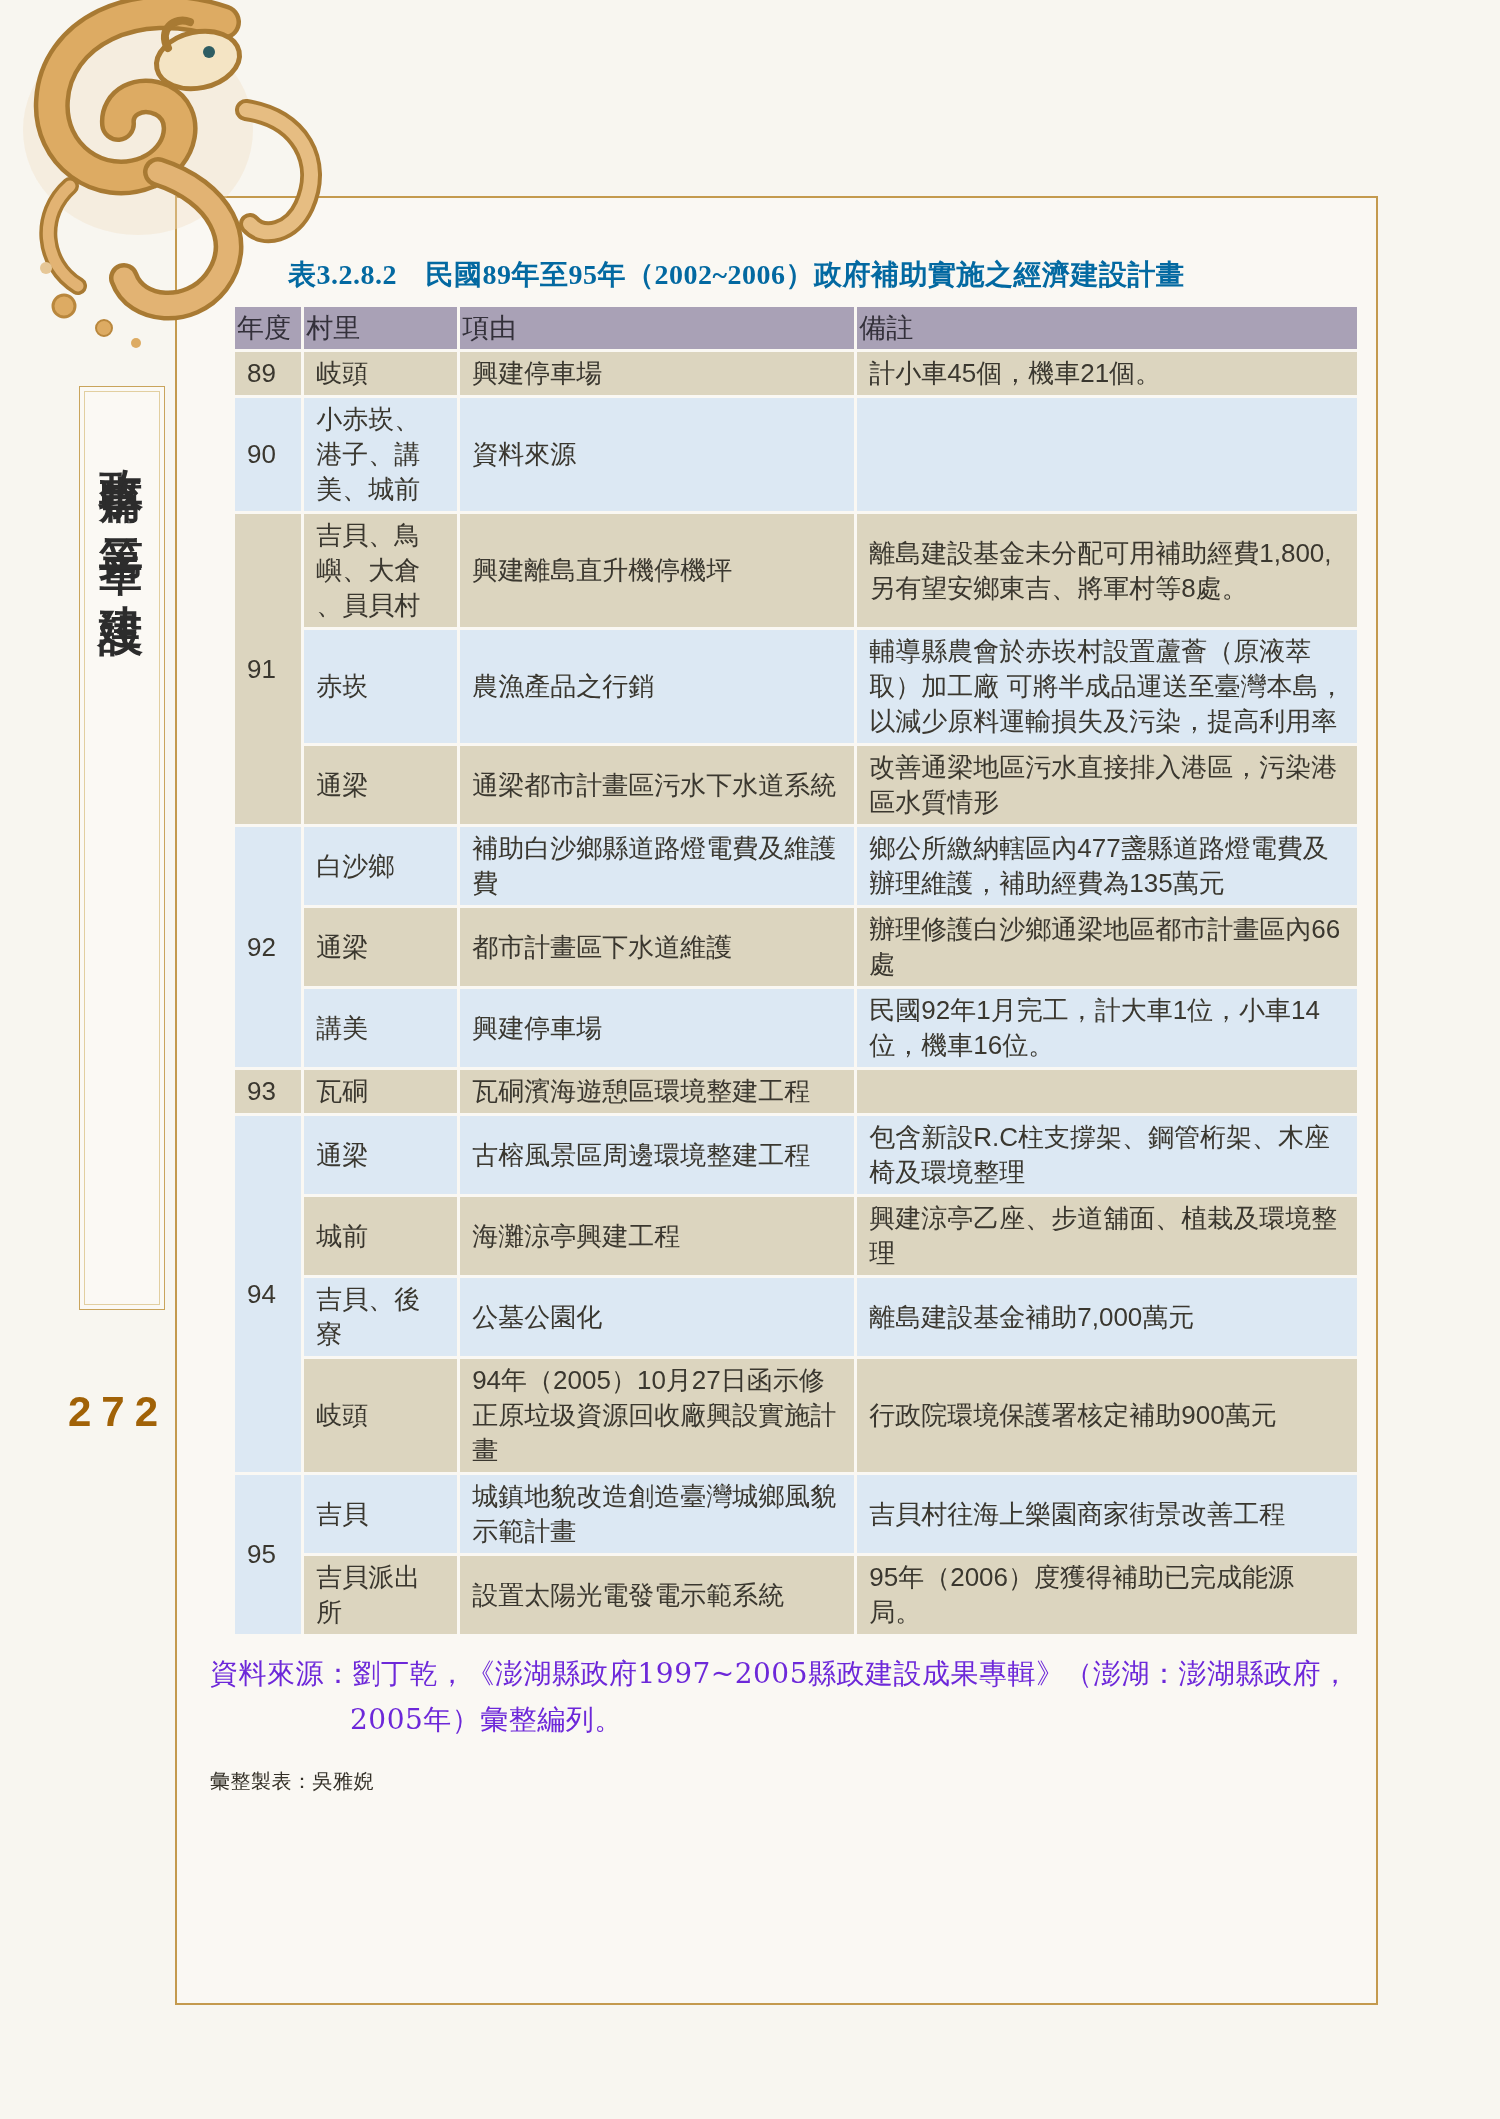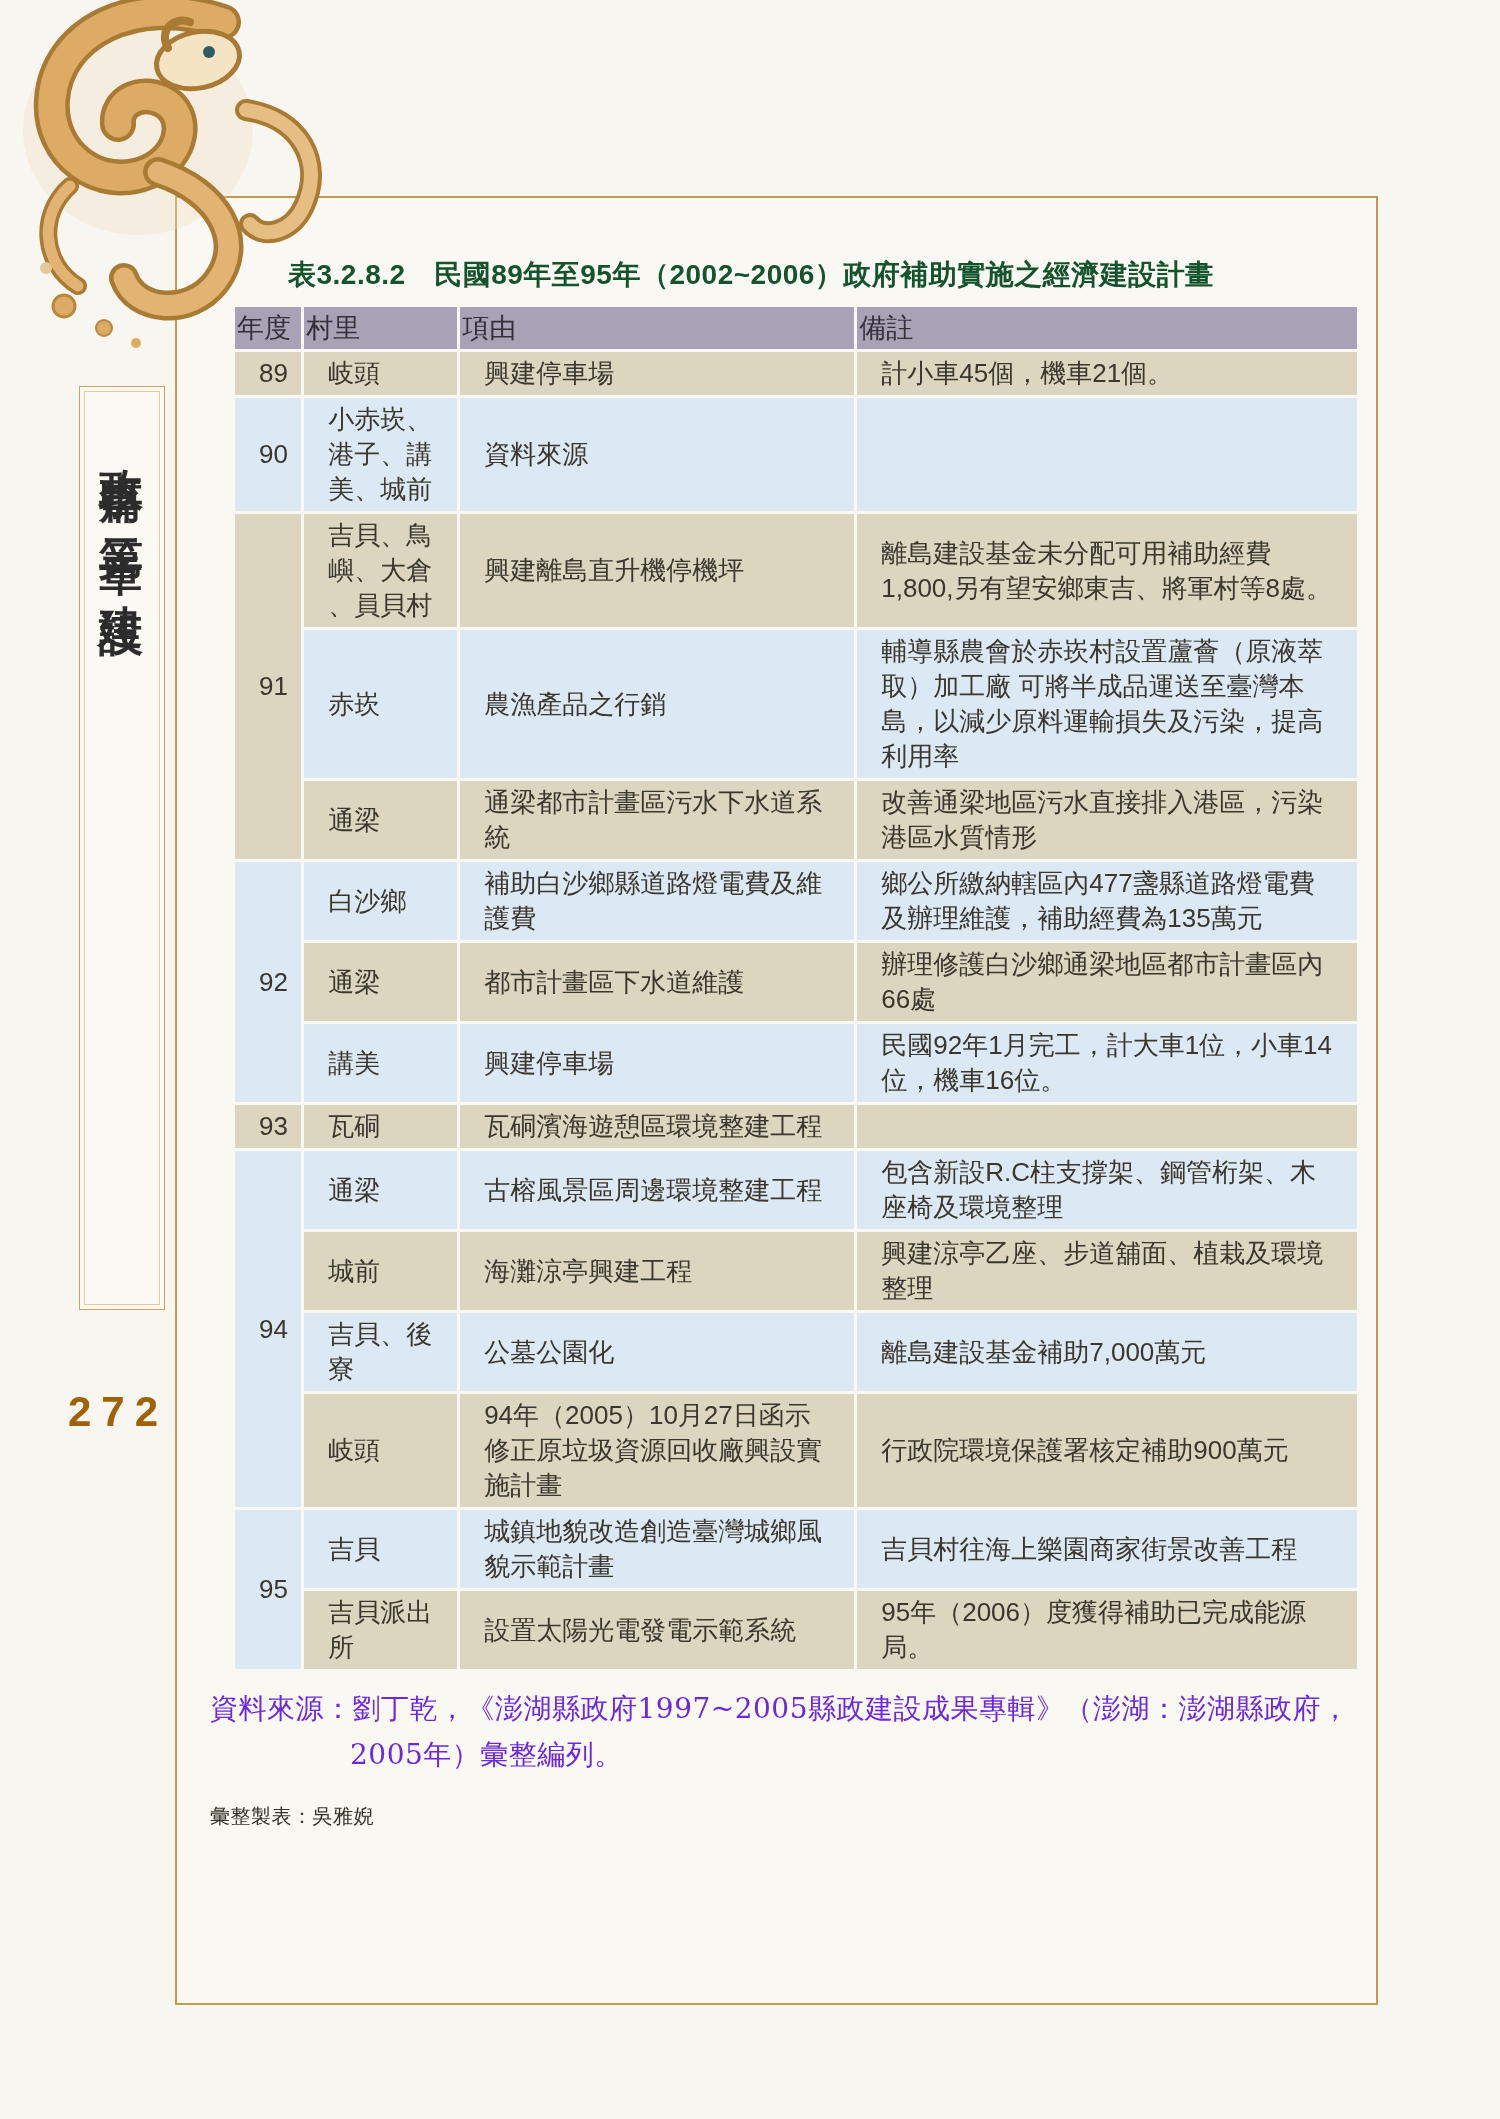--- a/index.html
+++ b/index.html
@@ -17,34 +17,34 @@
   }
   .body-paragraphs{width:1050px;}
   p.body-text{
     font-family:"DejaVu Serif", serif;
     font-size:31px;line-height:58px;margin:0;color:#2d2a24;
     letter-spacing:1px;
   }
   p.indent2{text-indent:2em;}
   .table-caption{
     margin:16px 0 10px 43px;
-    font-size:28px;font-weight:600;color:#14532d;
-    font-family:Liberation Sans, sans-serif;
+    font-size:28px;font-weight:600;color:#0369a1;
+    font-family:Liberation Serif, serif;
     letter-spacing:0.5px;
   }
   table.gov-table{
     border-collapse:separate;border-spacing:3px;table-layout:fixed;
     width:1128px;margin-left:-13px;color:#3a372f;
   }
   table.gov-table th{
     background:#a9a1b6;font-size:27px;font-weight:500;color:#33303a;
     padding:4px 2px;line-height:34px;text-align:left;vertical-align:middle;
   }
   table.gov-table td{
-    font-size:26px;line-height:35px;padding:4px 24px;
+    font-size:26px;line-height:35px;padding:4px 12px;
     vertical-align:middle;text-align:left;
   }
   td.year-cell{padding:4px 2px 4px 6px;font-size:27px;vertical-align:middle;}
   td.village-cell{font-size:24.5px;line-break:anywhere;}
   .bg-beige{background:#dcd5bf;}
   .bg-blue{background:#dce8f3;}
   .col-year{width:66px;}
   .col-village{width:152px;}
   .col-item{width:392px;}
   .col-note{width:497px;}

